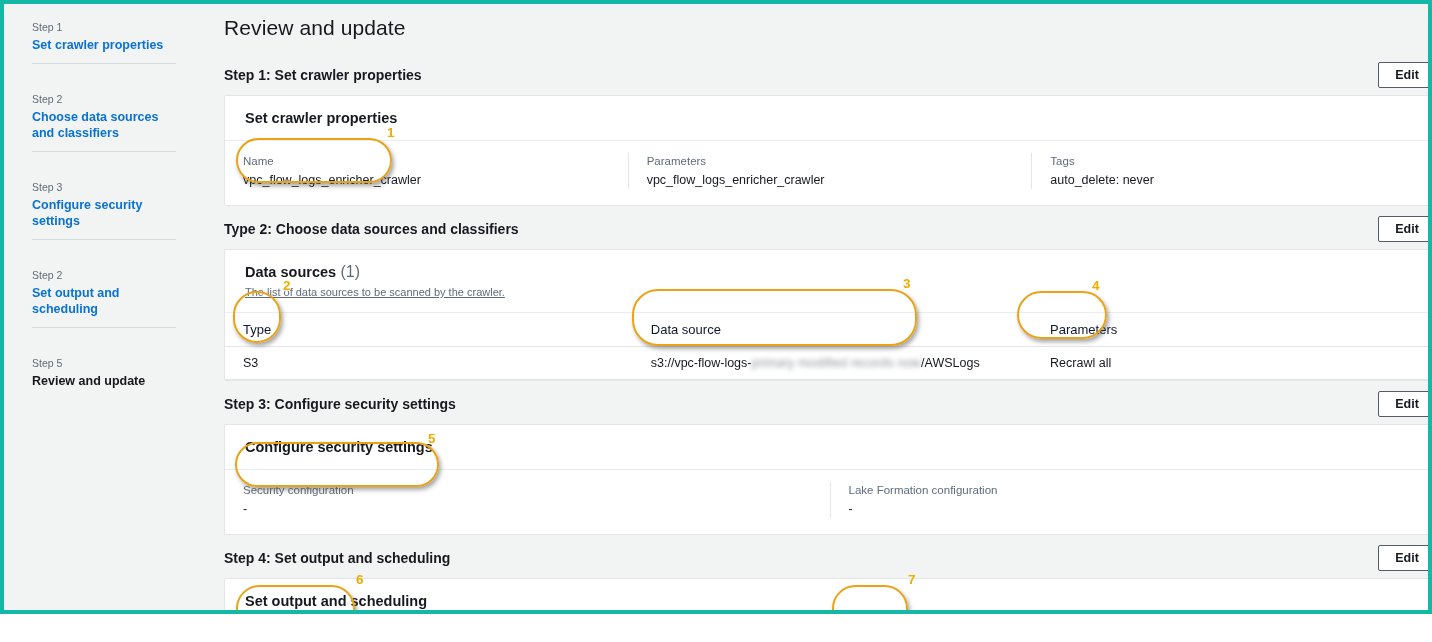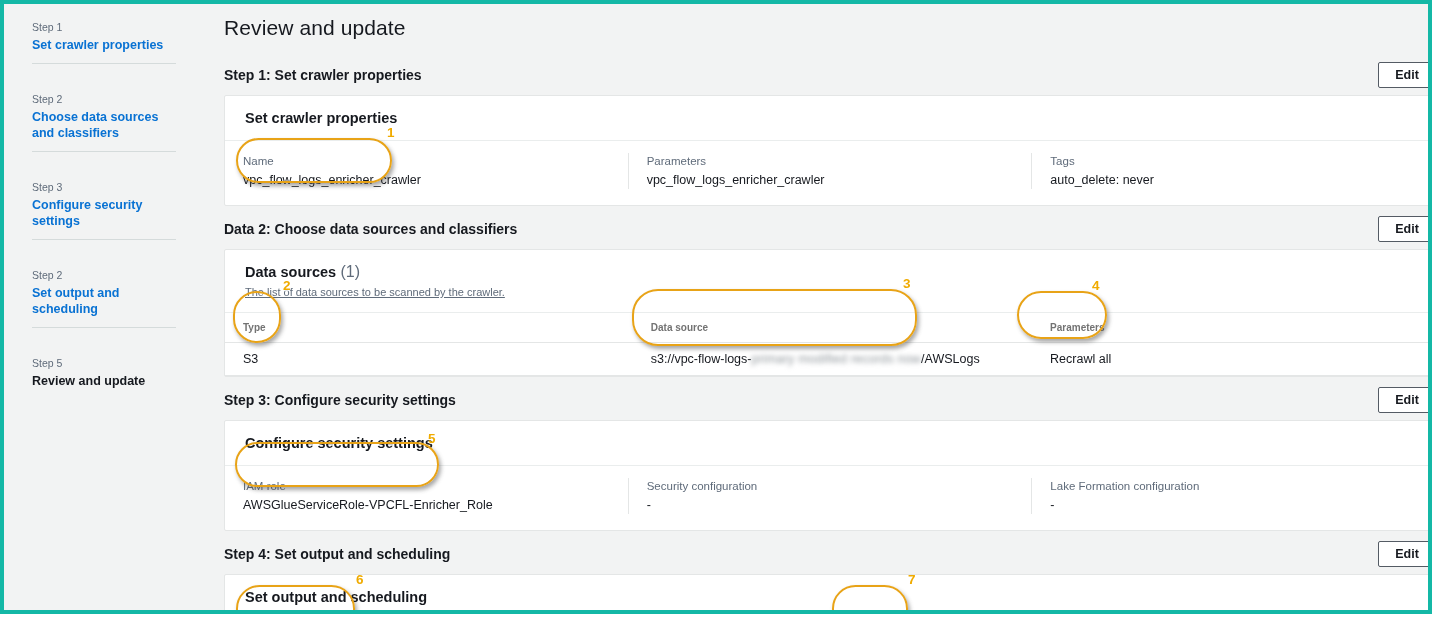--- a/index.html
+++ b/index.html
@@ -146,23 +146,23 @@
     font-size: 12.5px;
     color: #16191f;
     line-height: 17px;
     white-space: nowrap;
   }
 
   
   .tbl { width: 100%; border-collapse: collapse; }
   .tbl th {
     text-align: left;
-    font-size: 10px;
-    font-weight: 700;
-    color: #737373;
+    font-size: 13px;
+    font-weight: 400;
+    color: #0f172a;
     padding: 9px 18px;
     border-bottom: 1px solid #e4e6e6;
     background: #ffffff;
     white-space: nowrap;
   }
   .tbl td {
     text-align: left;
     font-size: 12.5px;
     color: #16191f;
     padding: 9px 18px;
@@ -253,21 +253,21 @@
           <div class="field-col">
             <div class="field-label">Tags</div>
             <div class="field-value">auto_delete: never</div>
           </div>
         </div>
       </div>
     </div>
 
     <div class="step-block">
       <div class="step-head">
-        <span class="step-head-title">Data 2: Choose data sources and classifiers</span>
+        <span class="step-head-title">Type 2: Choose data sources and classifiers</span>
         <button class="edit-btn">Edit</button>
       </div>
       <div class="card">
         <div class="card-header">
           <span class="card-header-title">Data sources</span>
           <span class="card-header-count">(1)</span>
           <span class="card-header-sub">The list of data sources to be scanned by the crawler.</span>
         </div>
         <table class="tbl">
           <thead>
@@ -292,24 +292,20 @@
       <div class="step-head">
         <span class="step-head-title">Step 3: Configure security settings</span>
         <button class="edit-btn">Edit</button>
       </div>
       <div class="card">
         <div class="card-header">
           <span class="card-header-title">Configure security settings</span>
         </div>
         <div class="field-row">
           <div class="field-col">
-            <div class="field-label">IAM role</div>
-            <div class="field-value">AWSGlueServiceRole-VPCFL-Enricher_Role</div>
-          </div>
-          <div class="field-col">
             <div class="field-label">Security configuration</div>
             <div class="field-value">-</div>
           </div>
           <div class="field-col">
             <div class="field-label">Lake Formation configuration</div>
             <div class="field-value">-</div>
           </div>
         </div>
       </div>
     </div>

